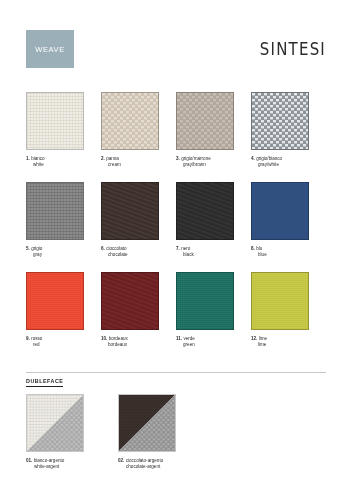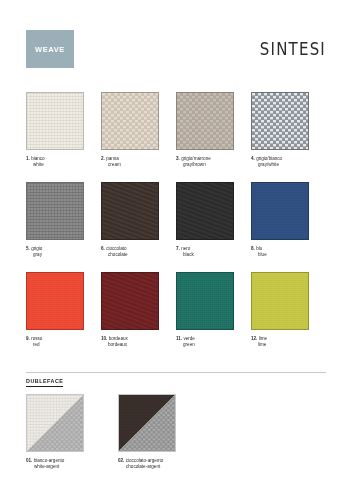--- a/index.html
+++ b/index.html
@@ -36,21 +36,21 @@
     height: 38px;
     background: #9bafb9;
     display: flex;
     align-items: center;
     justify-content: center;
   }
 
   .brand-logo-text {
     color: #ffffff;
     font-size: 7.5px;
-    font-weight: bold;
+    font-weight: normal;
     letter-spacing: 0.6px;
     font-family: "Liberation Sans", sans-serif;
   }
 
   .collection-title {
     position: absolute;
     right: 24px;
     top: 8px;
     font-size: 15px;
     letter-spacing: 1.2px;

